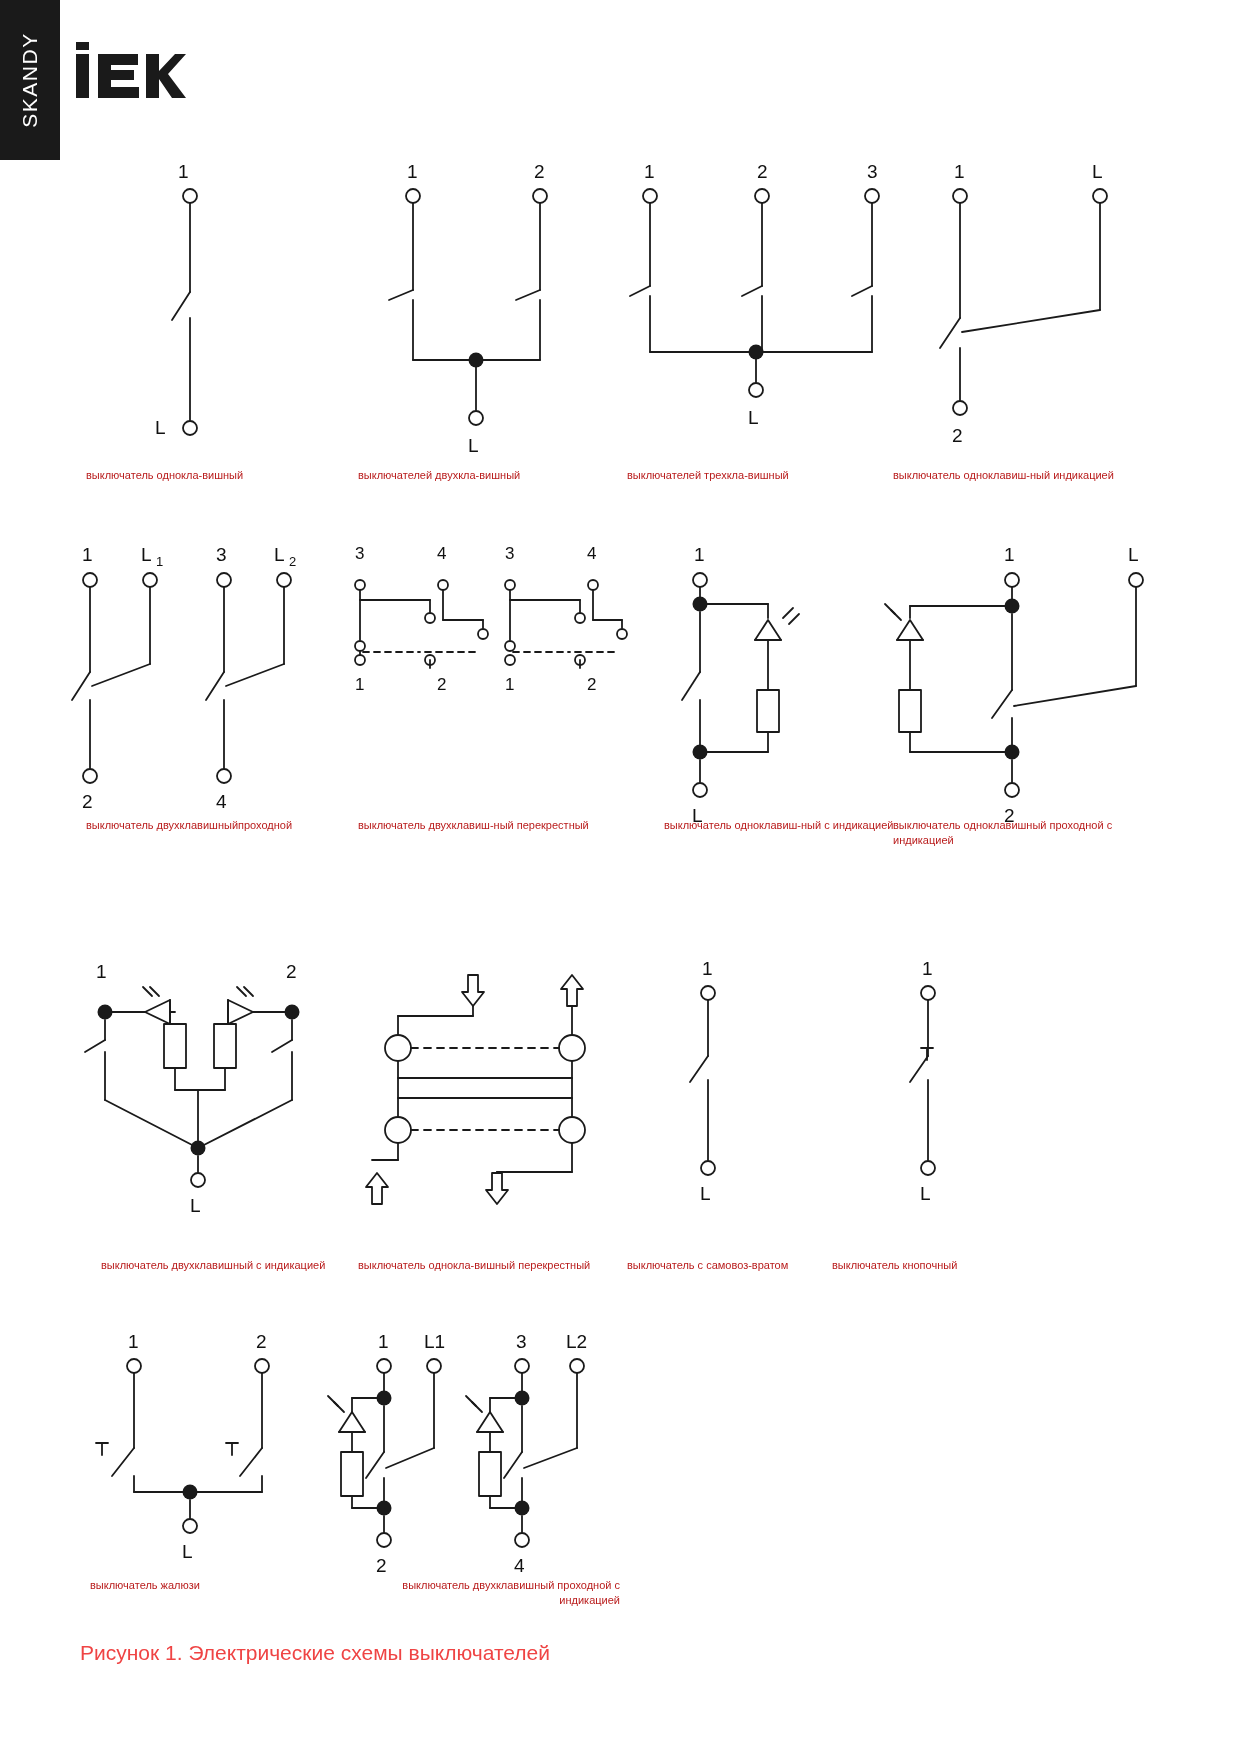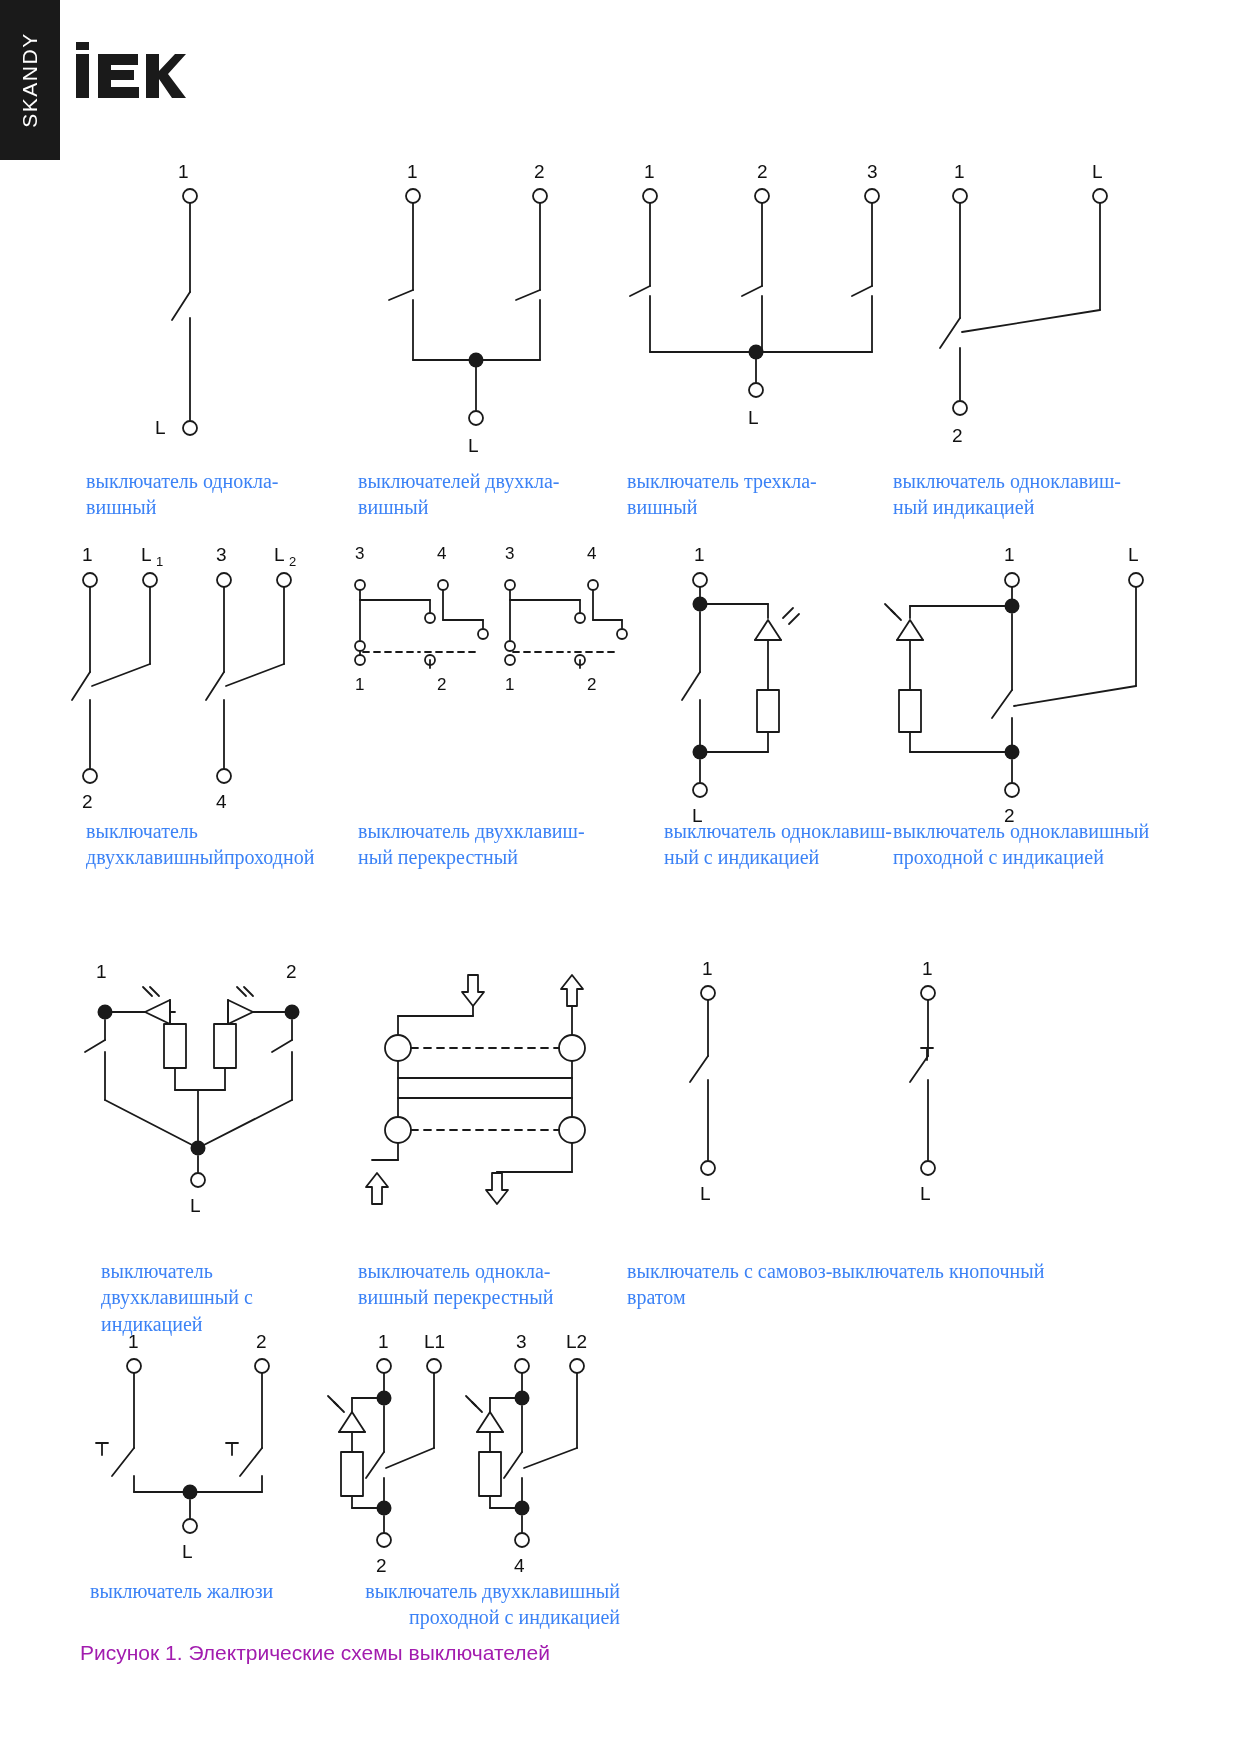--- a/index.html
+++ b/index.html
@@ -55,33 +55,33 @@
     position: absolute;
     left: 0;
     top: 0;
     width: 1241px;
     height: 1751px;
   }
 
   
   .caption {
     position: absolute;
-    font-size: 20px;
+    font-size: 11px;
     line-height: 1.32;
-    color: #3b82f6;
-    font-family: Liberation Serif, serif;
+    color: #b91c1c;
+    font-family: Liberation Sans, sans-serif;
     white-space: pre-line;
   }
 
   #figure-title {
     position: absolute;
     left: 80px;
     top: 1641px;
     font-size: 21px;
-    color: #a21caf;
+    color: #ef4444;
     font-family: "Liberation Sans", sans-serif;
   }
 </style>
 </head>
 <body>
 
 <div id="brand-block">
   <div id="brand-vertical-text">SKANDY</div>
 </div>
 
@@ -475,21 +475,21 @@
       <line x1="490" y1="1432" x2="490" y2="1452"></line>
       <rect x="479" y="1452" width="22" height="44" fill="#fff"></rect>
       <line x1="490" y1="1496" x2="490" y2="1508"></line>
       <line x1="490" y1="1508" x2="522" y2="1508"></line>
     </g>
   </g>
 </svg>
 
 <div class="caption" style="left:86px; top:468px; width:250px;">выключатель однокла-вишный</div>
 <div class="caption" style="left:358px; top:468px; width:250px;">выключателей двухкла-вишный</div>
-<div class="caption" style="left:627px; top:468px; width:250px;">выключатель трехкла-вишный</div>
+<div class="caption" style="left:627px; top:468px; width:250px;">выключателей трехкла-вишный</div>
 <div class="caption" style="left:893px; top:468px; width:260px;">выключатель одноклавиш-ный индикацией</div>
 
 <div class="caption" style="left:86px; top:818px; width:250px;">выключатель двухклавишныйпроходной</div>
 <div class="caption" style="left:358px; top:818px; width:250px;">выключатель двухклавиш-ный перекрестный</div>
 <div class="caption" style="left:664px; top:818px; width:250px;">выключатель одноклавиш-ный с индикацией</div>
 <div class="caption" style="left:893px; top:818px; width:265px;">выключатель одноклавишный проходной с индикацией</div>
 
 <div class="caption" style="left:101px; top:1258px; width:250px;">выключатель двухклавишный с индикацией</div>
 <div class="caption" style="left:358px; top:1258px; width:250px;">выключатель однокла-вишный перекрестный</div>
 <div class="caption" style="left:627px; top:1258px; width:250px;">выключатель с самовоз-вратом</div>

